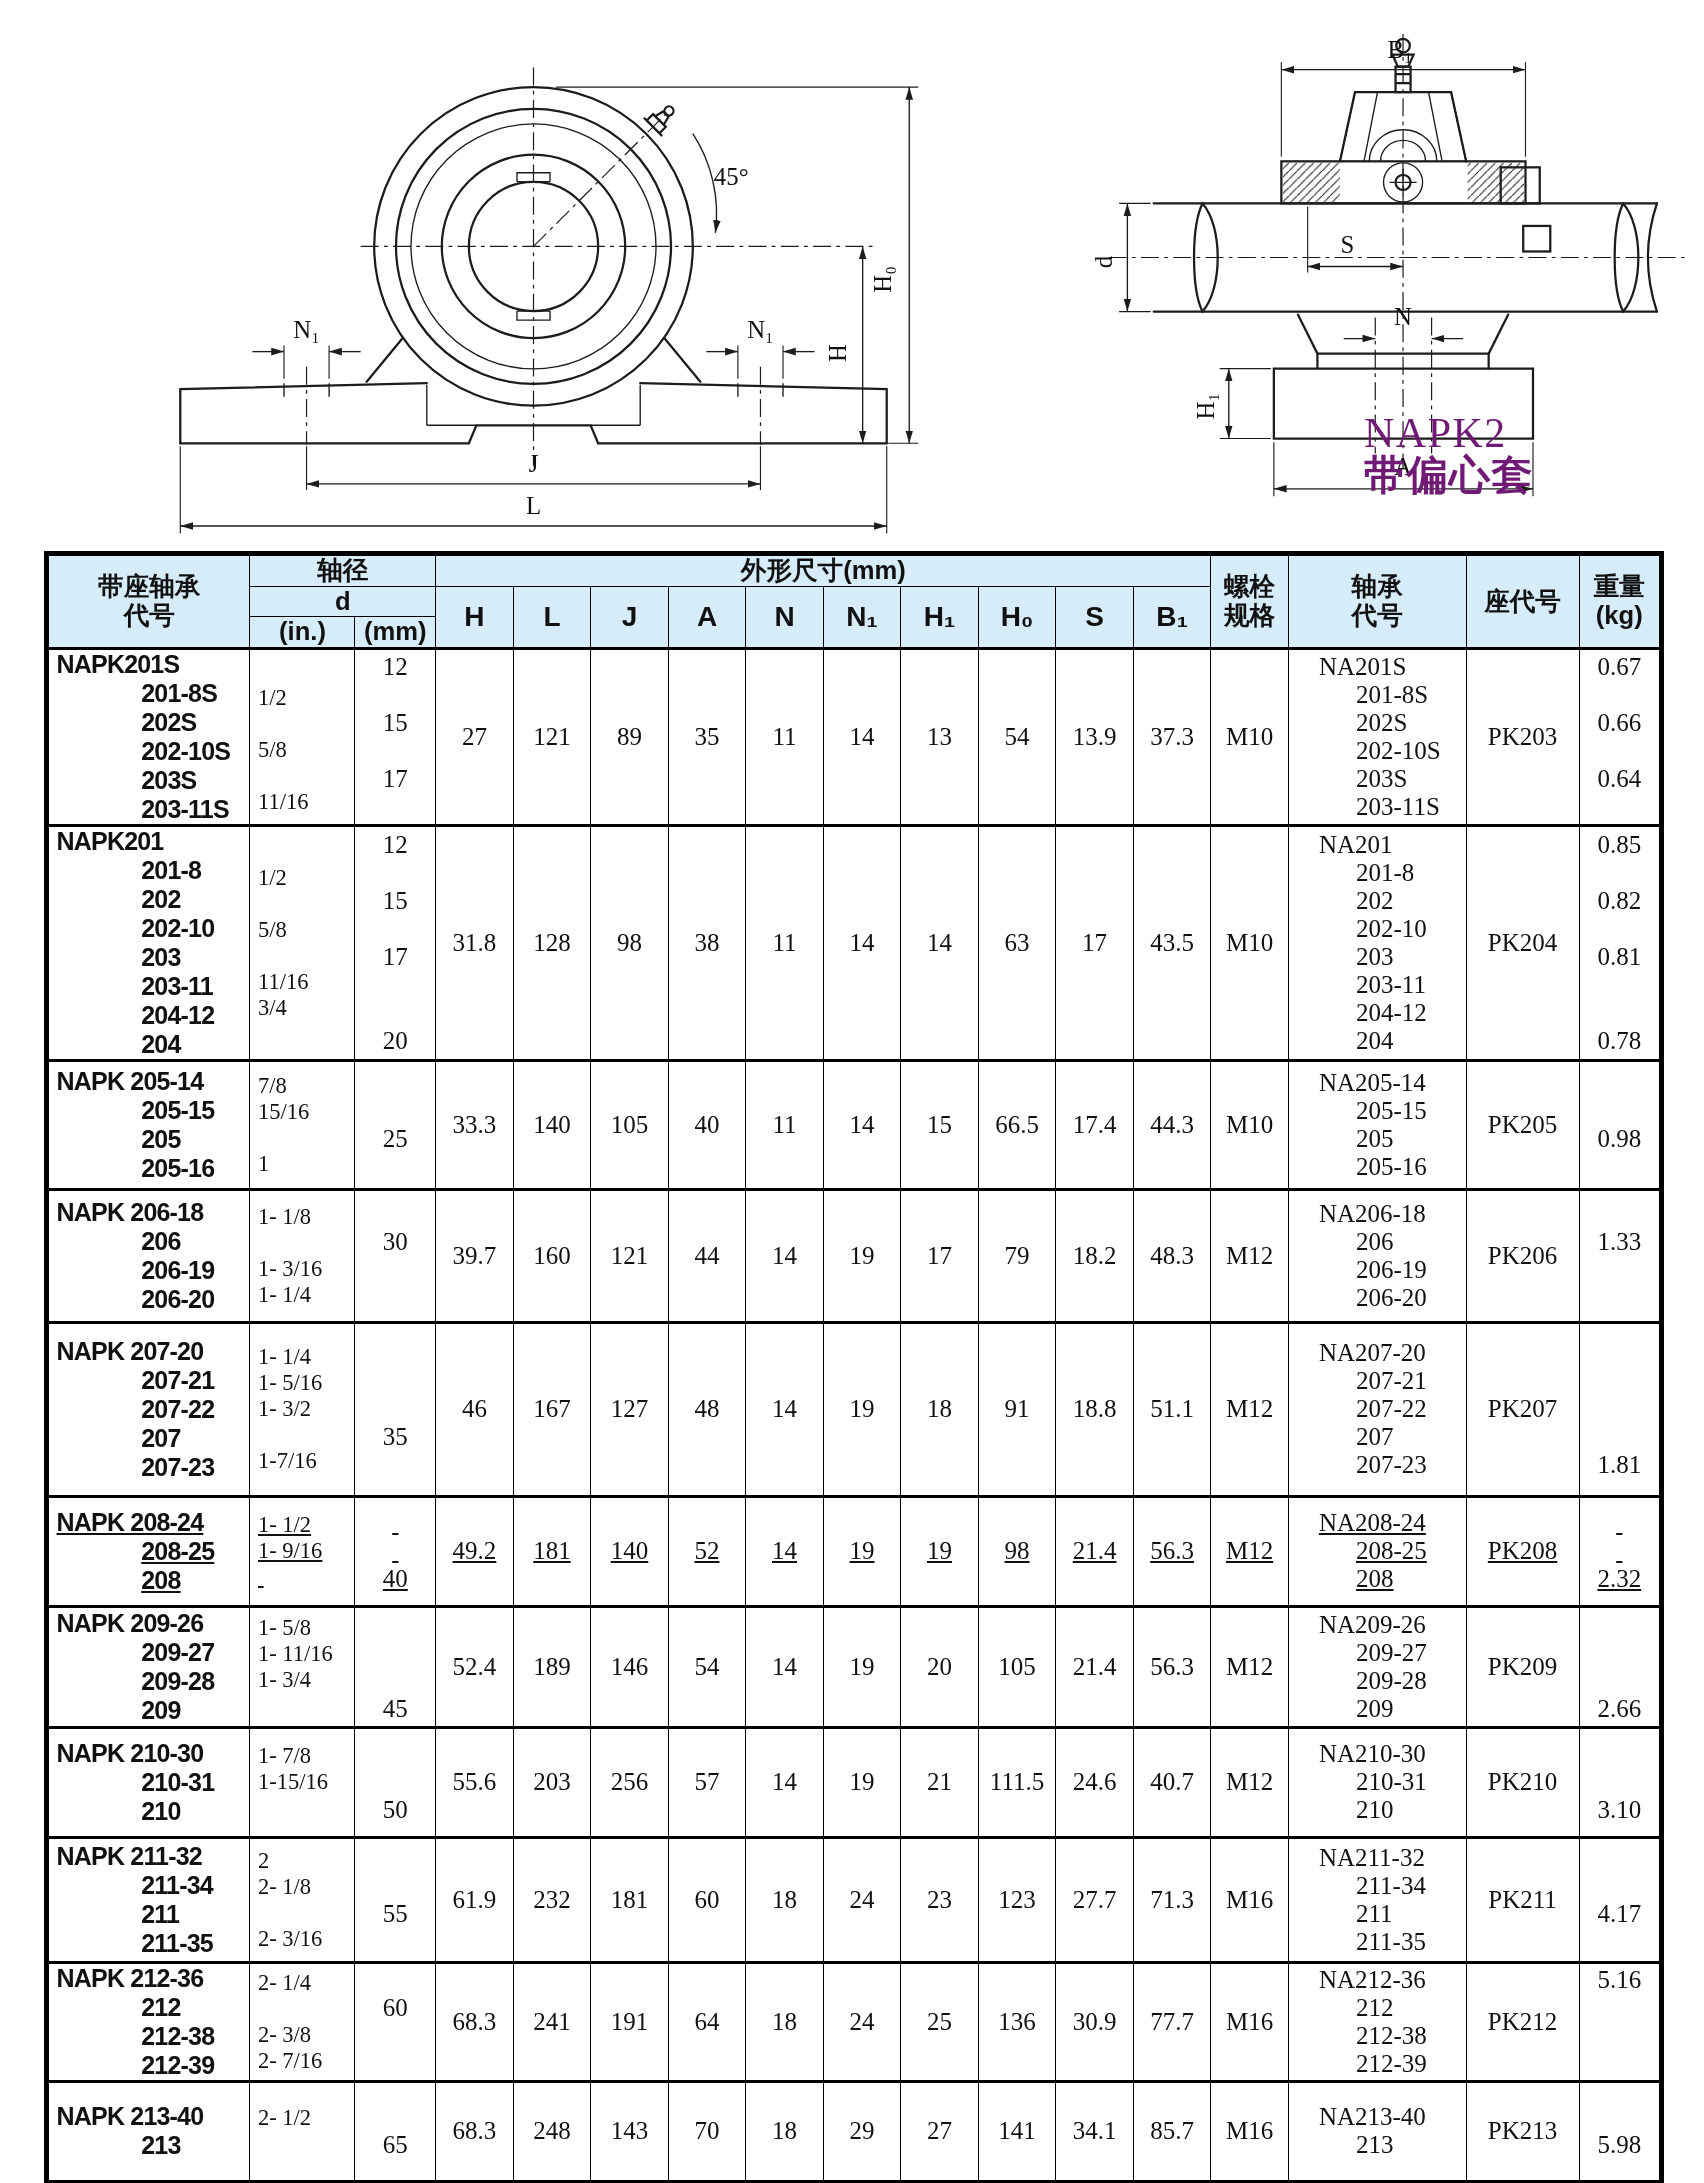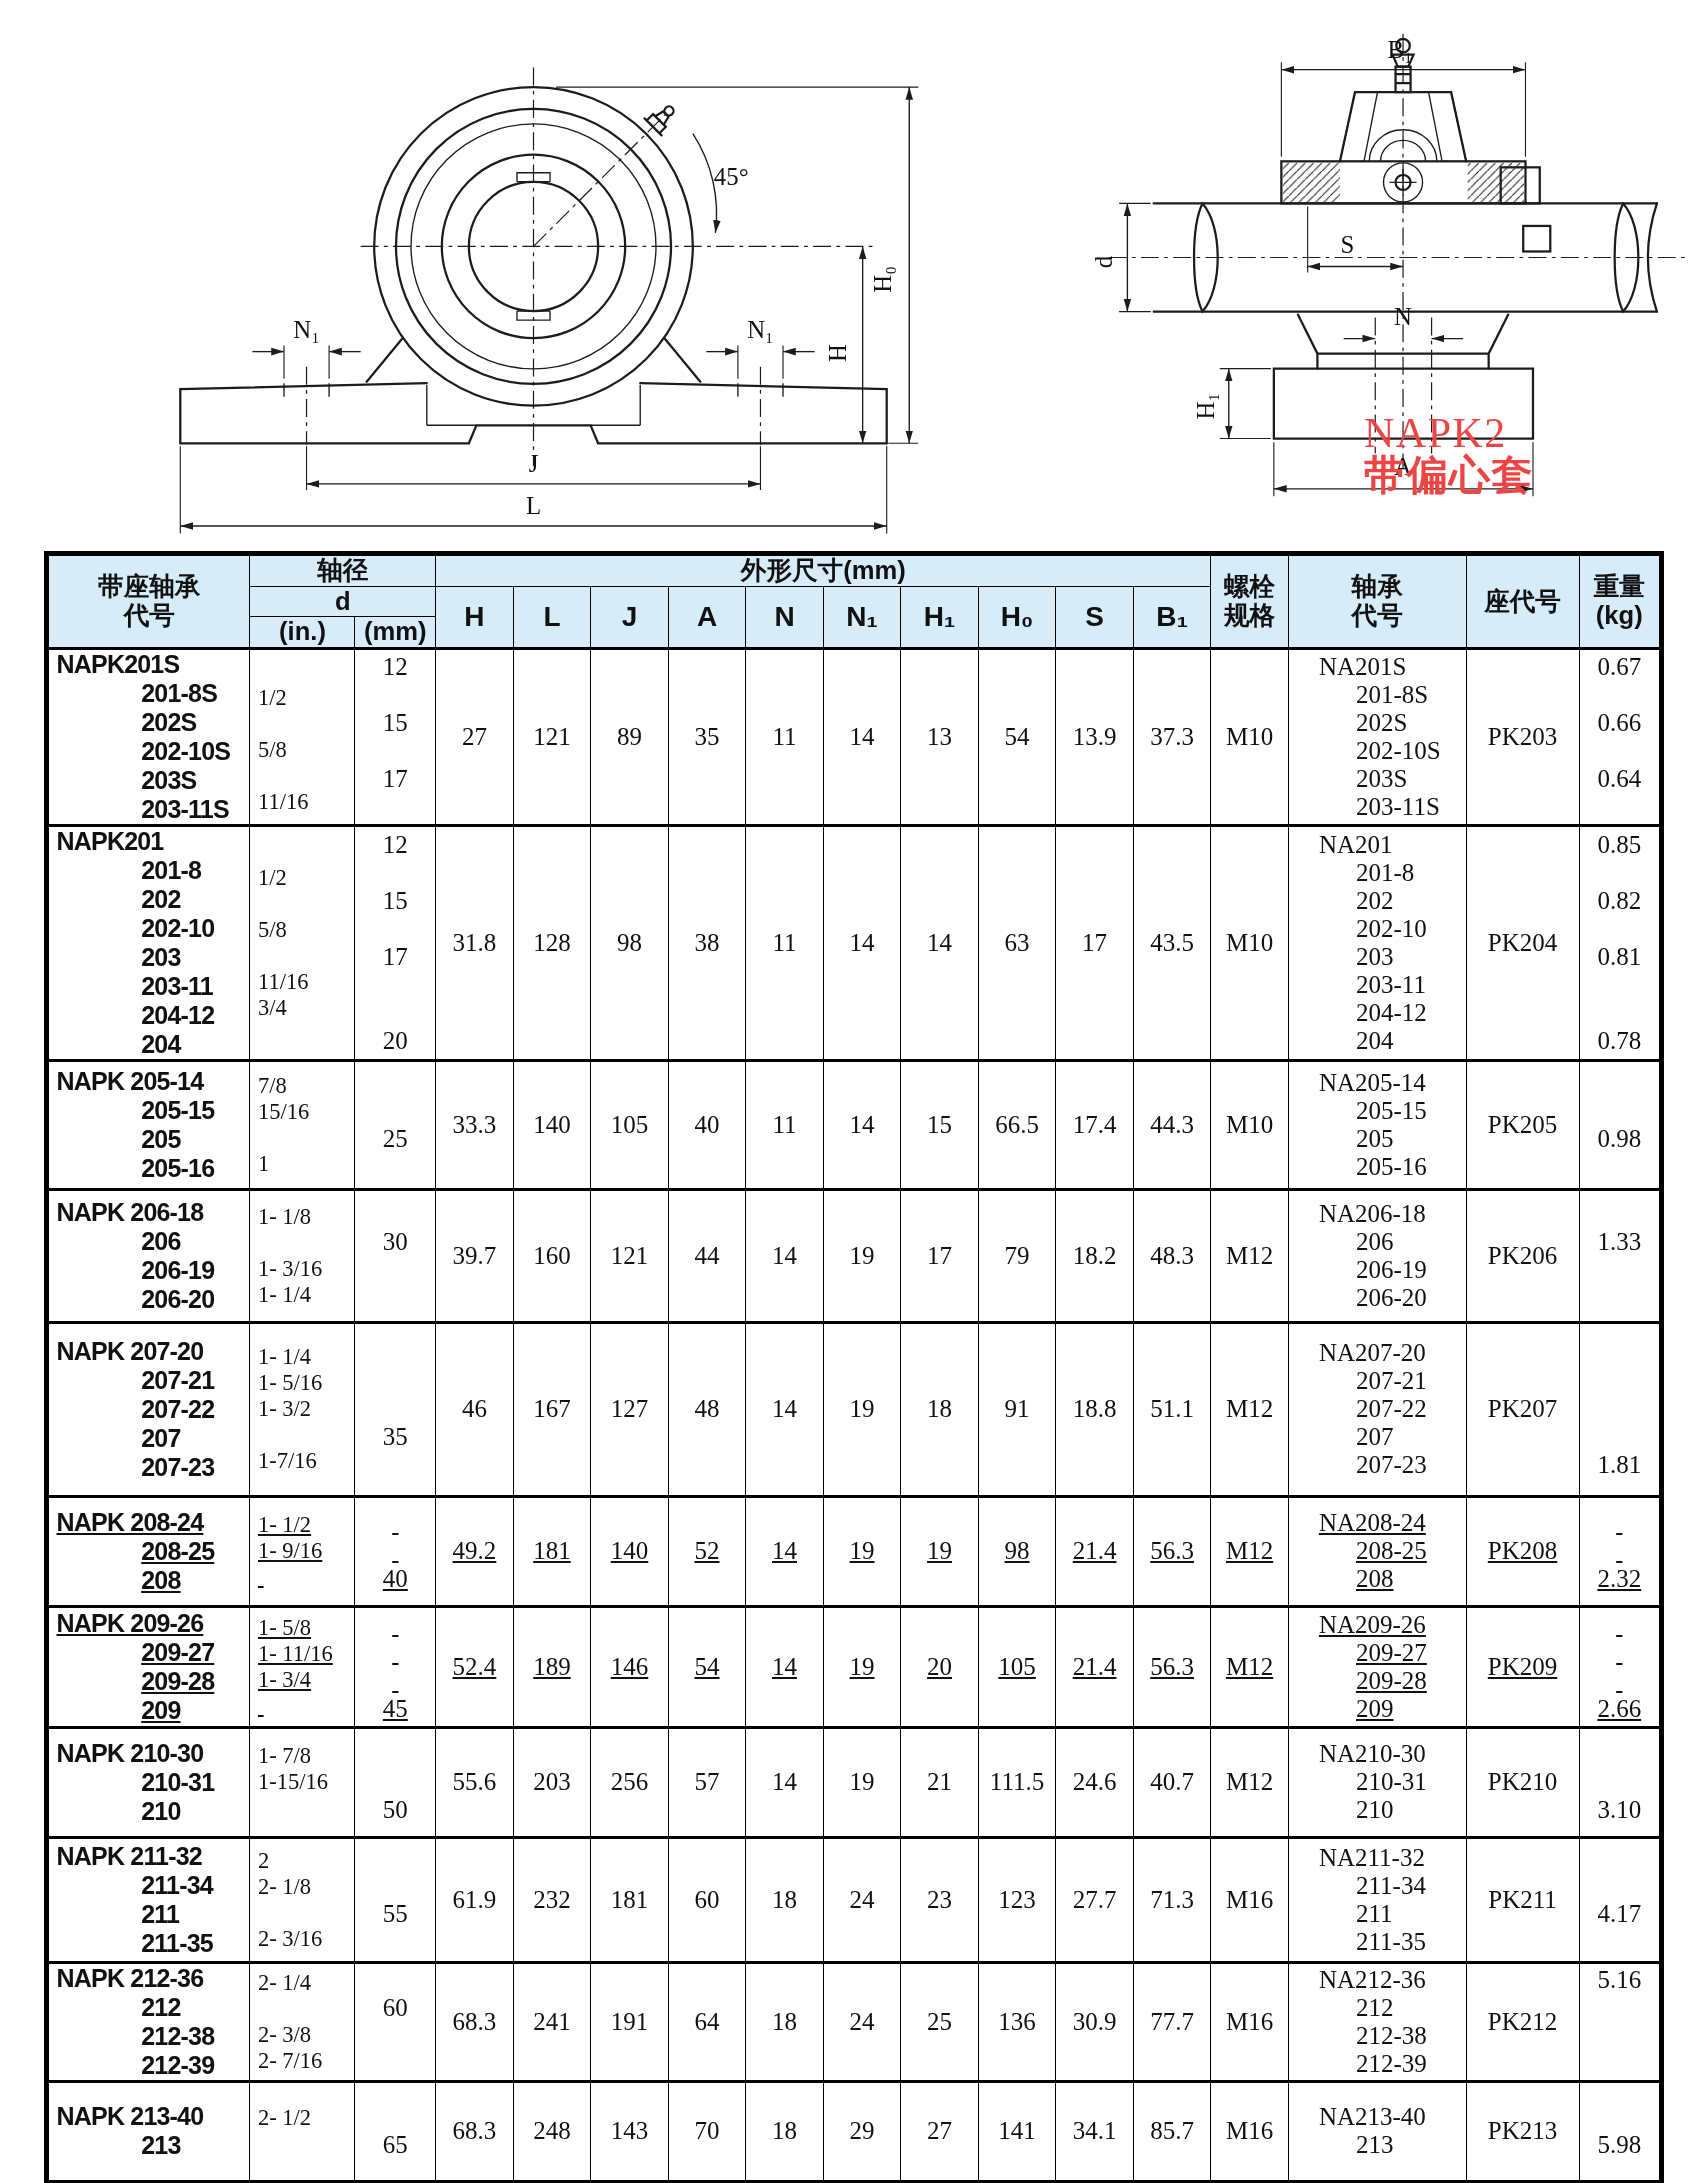--- a/index.html
+++ b/index.html
@@ -10,21 +10,21 @@
   
   .drawing { position:absolute; }
   #front-view { left:135px; top:45px; width:797px; height:496px; }
   #side-view  { left:1041px; top:13.5px; width:661px; height:511px; }
   svg .ln   { stroke:#1c1c1c; stroke-width:3;   fill:none; stroke-linecap:round; }
   svg .thin { stroke:#1c1c1c; stroke-width:1.8; fill:none; }
   svg .cl   { stroke:#1c1c1c; stroke-width:1.6; fill:none; stroke-dasharray:24 7 5 7; }
   svg .dim  { stroke:#1c1c1c; stroke-width:1.8; fill:none; }
   svg .ext  { stroke:#1c1c1c; stroke-width:1.5; fill:none; }
   svg text  { font-family:"Liberation Serif", serif; font-size:33px; fill:#111; }
-  .caption { position:absolute; left:1364px; top:412px; color:#ef4444; line-height:1.02; }
+  .caption { position:absolute; left:1364px; top:412px; color:#701a75; line-height:1.02; }
   .caption .series { font-family:"Liberation Serif", serif; font-size:42px; letter-spacing:1.5px; }
   .caption .subtitle { font-size:41px; font-weight:bold; letter-spacing:1.5px; }
   
   #spec-table-wrap { position:absolute; left:44px; top:551px; }
   table { border-collapse:collapse; table-layout:fixed; width:1620px; border:5.3px solid #000; }
   th,td { border:1.5px solid #000; padding:0; overflow:hidden; }
   thead th { background:#d6ecf8; font-weight:bold; font-size:25.6px; white-space:pre-line; line-height:1.15; text-align:center; vertical-align:middle; }
   thead { border-bottom:3.8px solid #000; }
   th.dim-letter { font-family:"Liberation Sans", sans-serif; font-size:28px; }
   tbody td { border-top-width:3px; vertical-align:middle; }
@@ -573,21 +573,21 @@
           </td>
           <td class="cell c-pk">PK208</td>
           <td class="cell c-wt">
             <div class="lines">
               <div class="line">&nbsp;</div>
               <div class="line">&nbsp;</div>
               <div class="line">2.32</div>
             </div>
           </td>
         </tr>
-        <tr style="height: 121px; text-decoration: underline;">
+        <tr style="height: 121px;">
           <td class="cell c-codes">
             <div class="lines">
               <div class="line l-main">NAPK 209-26</div>
               <div class="line l-sub">209-27</div>
               <div class="line l-sub">209-28</div>
               <div class="line l-sub">209</div>
             </div>
           </td>
           <td class="cell c-in">
             <div class="lines">

